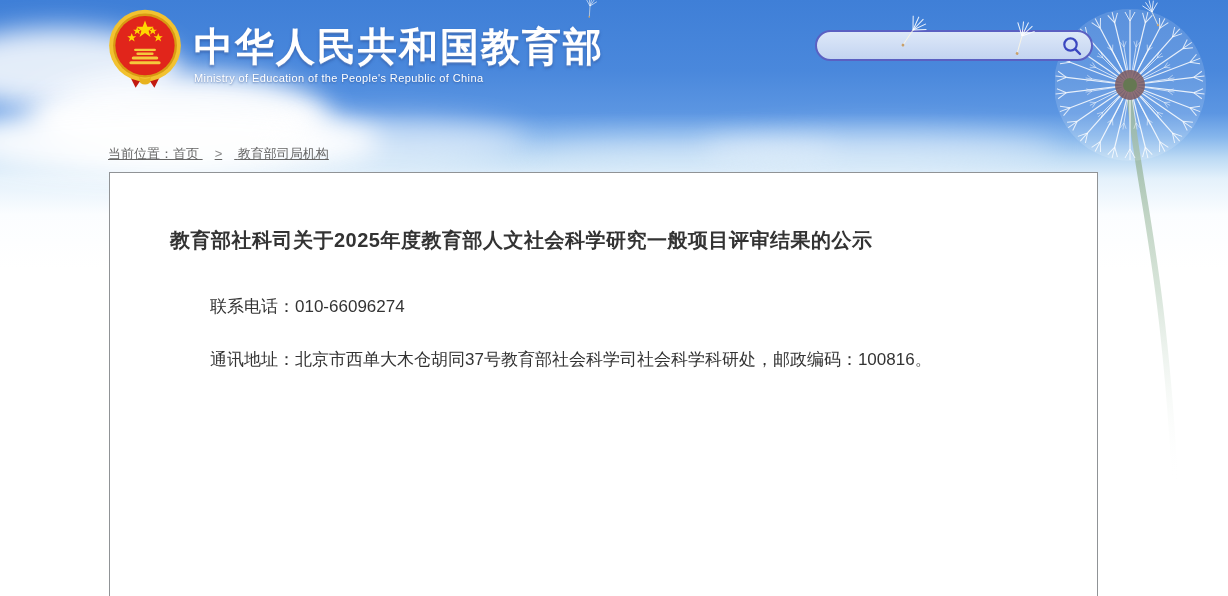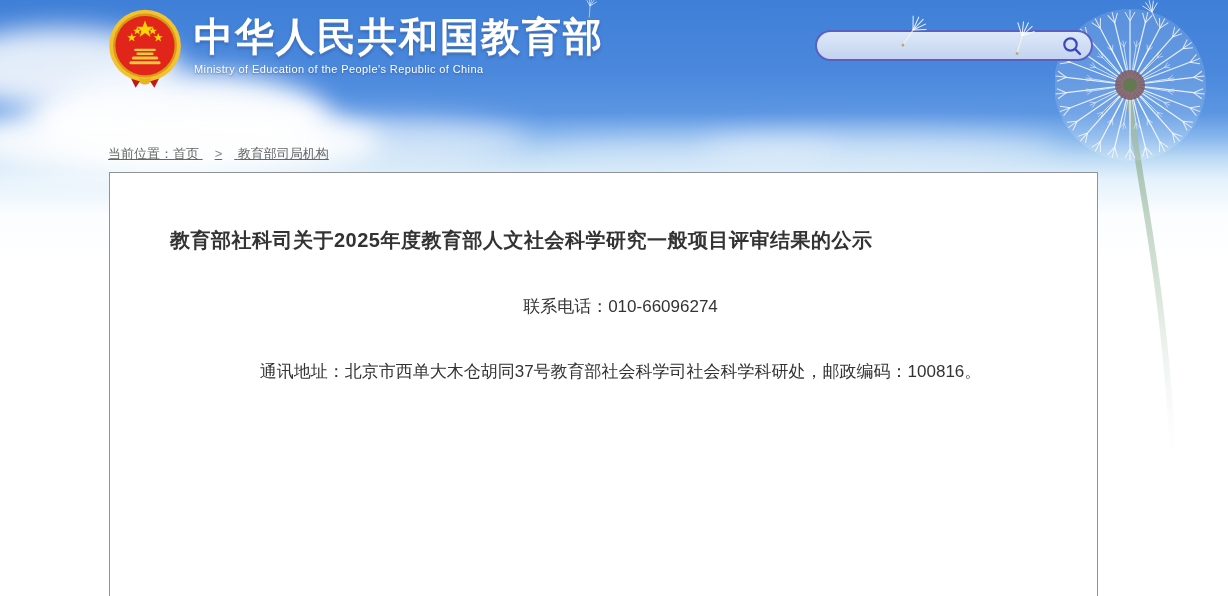--- a/index.html
+++ b/index.html
@@ -8,42 +8,42 @@
     background:linear-gradient(180deg,#3f7fd7 0%,#4a88dc 12%,#5c96e2 19%,#86b6ec 23%,#bcdaf4 26.5%,#e4f1fb 30%,#fbfdff 36%,#ffffff 45%);}
   
   .cloud{position:absolute;background:#fff;border-radius:50%;filter:blur(13px);pointer-events:none;}
   .c1{left:-60px;top:28px;width:240px;height:80px;opacity:.85;}
   .c2{left:30px;top:72px;width:300px;height:92px;opacity:.95;}
   .c3{left:-50px;top:106px;width:430px;height:72px;opacity:.92;}
   .c4{left:250px;top:118px;width:280px;height:46px;opacity:.55;}
   .c5{left:520px;top:136px;width:320px;height:26px;opacity:.4;}
   .c6{left:700px;top:130px;width:360px;height:34px;opacity:.45;}
   
-  .brand{position:absolute;left:106px;top:8px;display:flex;align-items:flex-start;z-index:2;}
+  .brand{position:absolute;left:106px;top:8px;display:flex;align-items:center;z-index:2;}
   .brand-text{margin-left:10px;padding-top:6px;}
   .site-title{font-size:39px;font-weight:bold;color:#ffffff;letter-spacing:2px;line-height:1.2;
     text-shadow:0 2px 3px rgba(35,70,140,.55),0 1px 0 rgba(255,255,255,.35);}
   .site-subtitle{margin-top:2px;font-size:11px;font-weight:normal;color:#ffffff;letter-spacing:.4px;
     text-shadow:0 1px 2px rgba(35,70,140,.6);}
   
   .searchbox{position:absolute;top:30px;right:135px;width:278px;height:31px;z-index:2;
     border:2px solid #5a60c2;border-radius:17px;box-sizing:border-box;
     background:linear-gradient(180deg,#dde8f8,#c3d4f1);display:flex;align-items:center;padding:0 6px 0 14px;}
   .searchbox input{flex:1;border:none;background:transparent;outline:none;font-size:14px;color:#334;height:24px;}
   .search-btn{border:none;background:transparent;cursor:pointer;width:26px;height:26px;display:flex;align-items:center;justify-content:center;padding:0;}
   
   .breadcrumb{position:absolute;left:108px;top:145px;z-index:2;font-size:13px;color:#666;text-decoration:underline;}
   .breadcrumb a{color:#666;text-decoration:none;cursor:pointer;}
   .breadcrumb .sep{margin:0 12px;color:#888;}
   
   .card{position:absolute;left:109px;top:172px;width:989px;height:480px;z-index:2;
     background:#ffffff;border:1px solid #909396;box-sizing:border-box;}
   .card h1{margin:52px 60px 36px;font-size:20px;line-height:1.5;font-weight:bold;color:#333;text-align:left;letter-spacing:.5px;}
   .card p{margin:0 66px;font-size:17px;line-height:32.6px;color:#333;text-indent:2em;text-align:justify;}
-  .card p.contact{margin-top:32px;text-align:center;}
+  .card p.contact{margin-top:20px;text-align:left;}
   
   .dandelion{position:absolute;left:1055px;top:-18px;z-index:1;pointer-events:none;}
   .seeds{position:absolute;left:0;top:0;z-index:3;pointer-events:none;}
 </style>
 </head>
 <body>
 
 <div class="page">
 
   <div class="cloud c1"></div>

